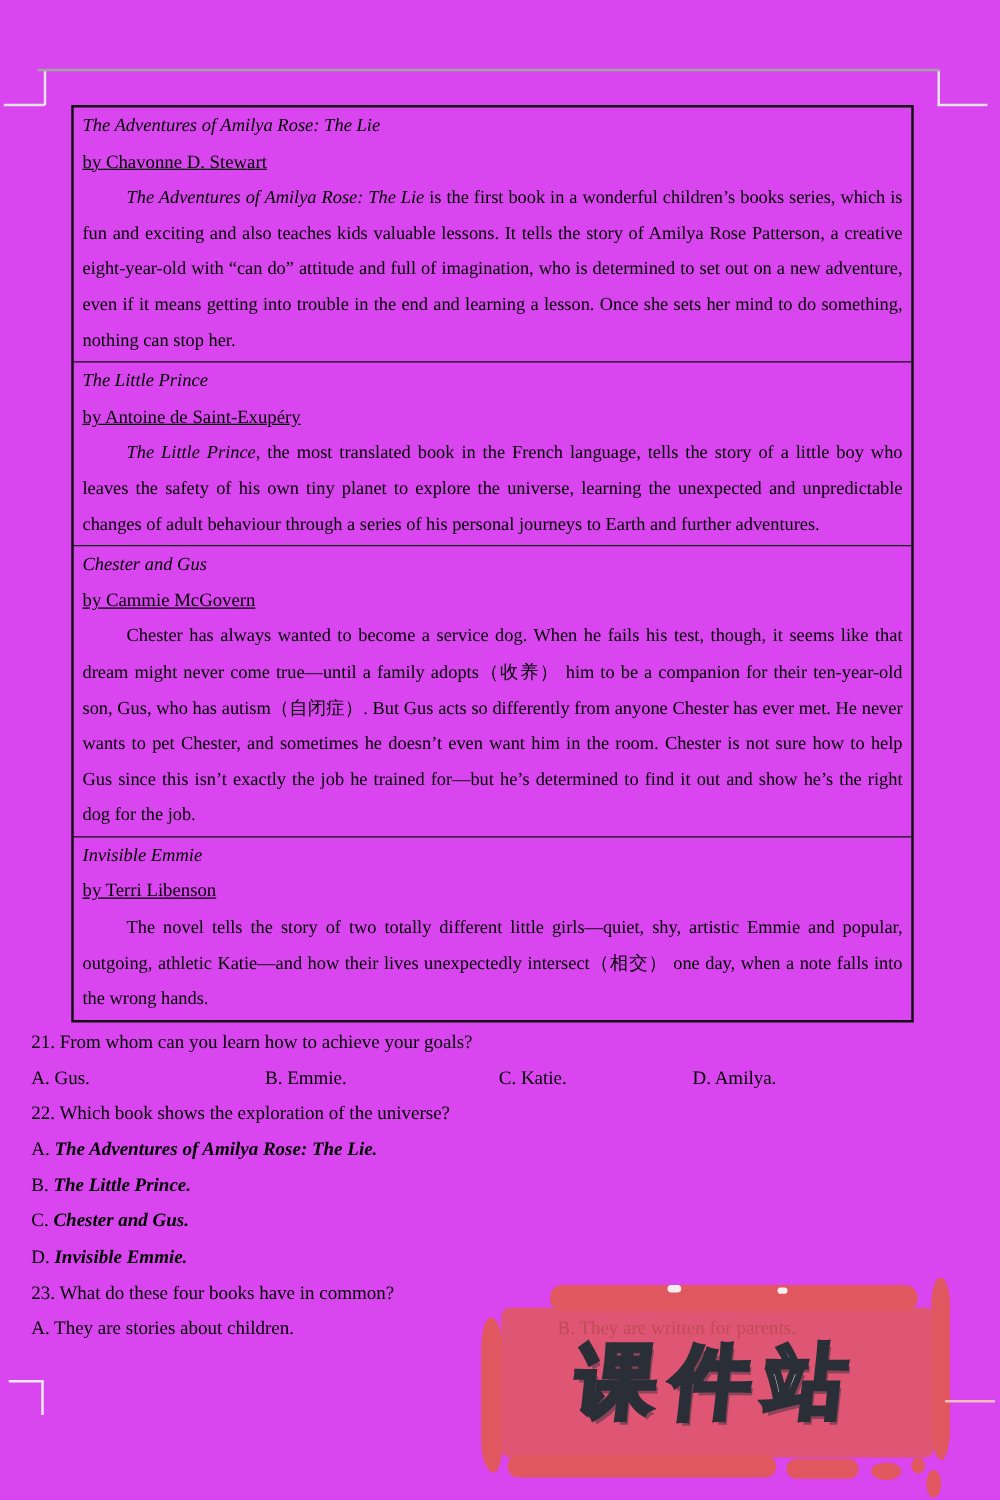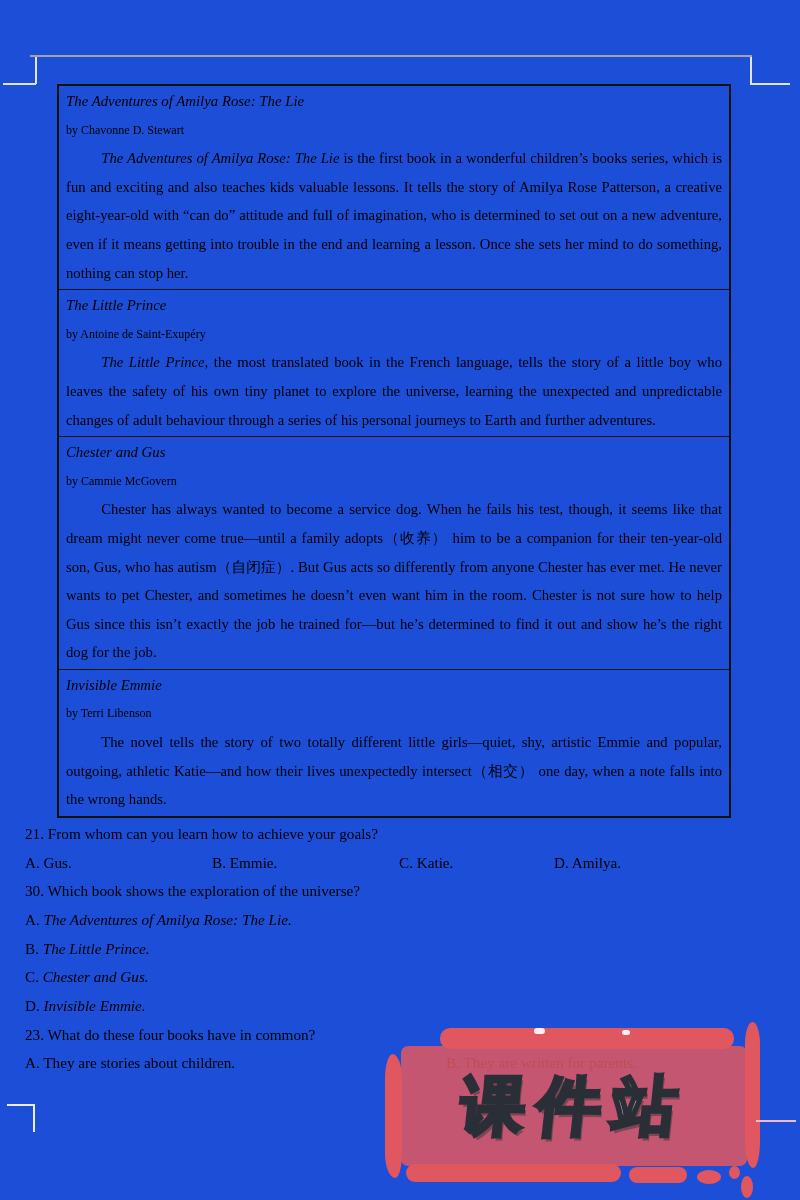--- a/index.html
+++ b/index.html
@@ -1,45 +1,45 @@
 <!DOCTYPE html>
 <html><head>
 <meta charset="utf-8">
 <style>
   html,body { margin:0; padding:0; background:#ffffff; }
   .page {
-    position:relative; width:800px; height:1200px; background:#1d4ed8;
+    position:relative; width:800px; height:1200px; background:#d946ef;
     font-family:"Liberation Serif","DejaVu Serif",serif;
     color:#000; overflow:hidden;
   }
   
   .mark { position:absolute; background:#e3e3e3; }
   .topline { position:absolute; left:30px; top:55px; width:722px; height:2px; background:#a3a3a3; }
   .blmark { background:#ececec; }
 
   .content { position:absolute; left:0; top:84px; width:800px; }
 
   
   .booktable { margin-left:57px; width:674px; border:2px solid #111; box-sizing:border-box; }
   .book-row { border-top:1.5px solid #111; padding:1px 7px 2px 7px; }
   .book-row:first-child { border-top:none; }
   .row1 { min-height:199px; } .row2 { min-height:141px; } .row3 { min-height:227px; } .row4 { min-height:138px; }
   .book-title { font-style:italic; font-size:14.8px; line-height:28.6px; }
-  .book-author { font-size:12px; line-height:28.6px; }
+  .book-author { font-size:15px; line-height:28.6px;text-decoration:underline; }
   .book-desc { margin:0; font-size:14.7px; line-height:28.6px; text-align:justify; text-indent:2.4em;font-family:Liberation Serif, serif; }
   .book-desc i { font-style:italic; }
 
   
   .questions { position:relative; margin-left:25px; margin-top:2px; width:740px;
                font-size:15.2px; line-height:28.7px; }
   .qline { white-space:nowrap; }
   .optrow4 { display:grid; grid-template-columns:187px 187px 155px 1fr; }
   .optrow2 { display:grid; grid-template-columns:373px 1fr;gap:48px; }
   .q22opt .lbl { font-style:normal; }
-  .q22opt i { font-style:italic; }
+  .q22opt i { font-style:italic;font-weight:bold; }
 
   
   .stamp { position:absolute; left:359px; top:200px; width:392px; height:186px; z-index:5; pointer-events:none; }
   .stamp .piece { position:absolute; background:#e0575f; }
   .stamp-fill { position:absolute; left:17px; top:26px; width:346px; height:120px;
                 background:rgba(224,87,95,0.86); border-radius:7px; }
   .stamp-top   { left:56px; top:8px;  width:294px; height:21px; border-radius:10px; }
   .stamp-left  { left:1px;  top:34px; width:17px;  height:124px; border-radius:45% 55% 40% 60%/20% 20% 20% 20%; }
   .stamp-right { left:361px; top:2px; width:15px;  height:146px; border-radius:50% 50% 45% 55%/15% 15% 18% 18%; }
   .stamp-right2{ left:357px; top:156px; width:12px; height:22px; border-radius:50%; }
@@ -105,21 +105,21 @@
     <div class="questions">
 
       <div class="qline">21. From whom can you learn how to achieve your goals?</div>
       <div class="optrow4">
         <span>A. Gus.</span>
         <span>B. Emmie.</span>
         <span>C. Katie.</span>
         <span>D. Amilya.</span>
       </div>
 
-      <div class="qline">30. Which book shows the exploration of the universe?</div>
+      <div class="qline">22. Which book shows the exploration of the universe?</div>
       <div class="qline q22opt"><span class="lbl">A. </span><i>The Adventures of Amilya Rose: The Lie.</i></div>
       <div class="qline q22opt"><span class="lbl">B. </span><i>The Little Prince.</i></div>
       <div class="qline q22opt"><span class="lbl">C. </span><i>Chester and Gus.</i></div>
       <div class="qline q22opt"><span class="lbl">D. </span><i>Invisible Emmie.</i></div>
 
       <div class="qline">23. What do these four books have in common?</div>
       <div class="optrow2">
         <span>A. They are stories about children.</span>
         <span>B. They are written for parents.</span>
       </div>

